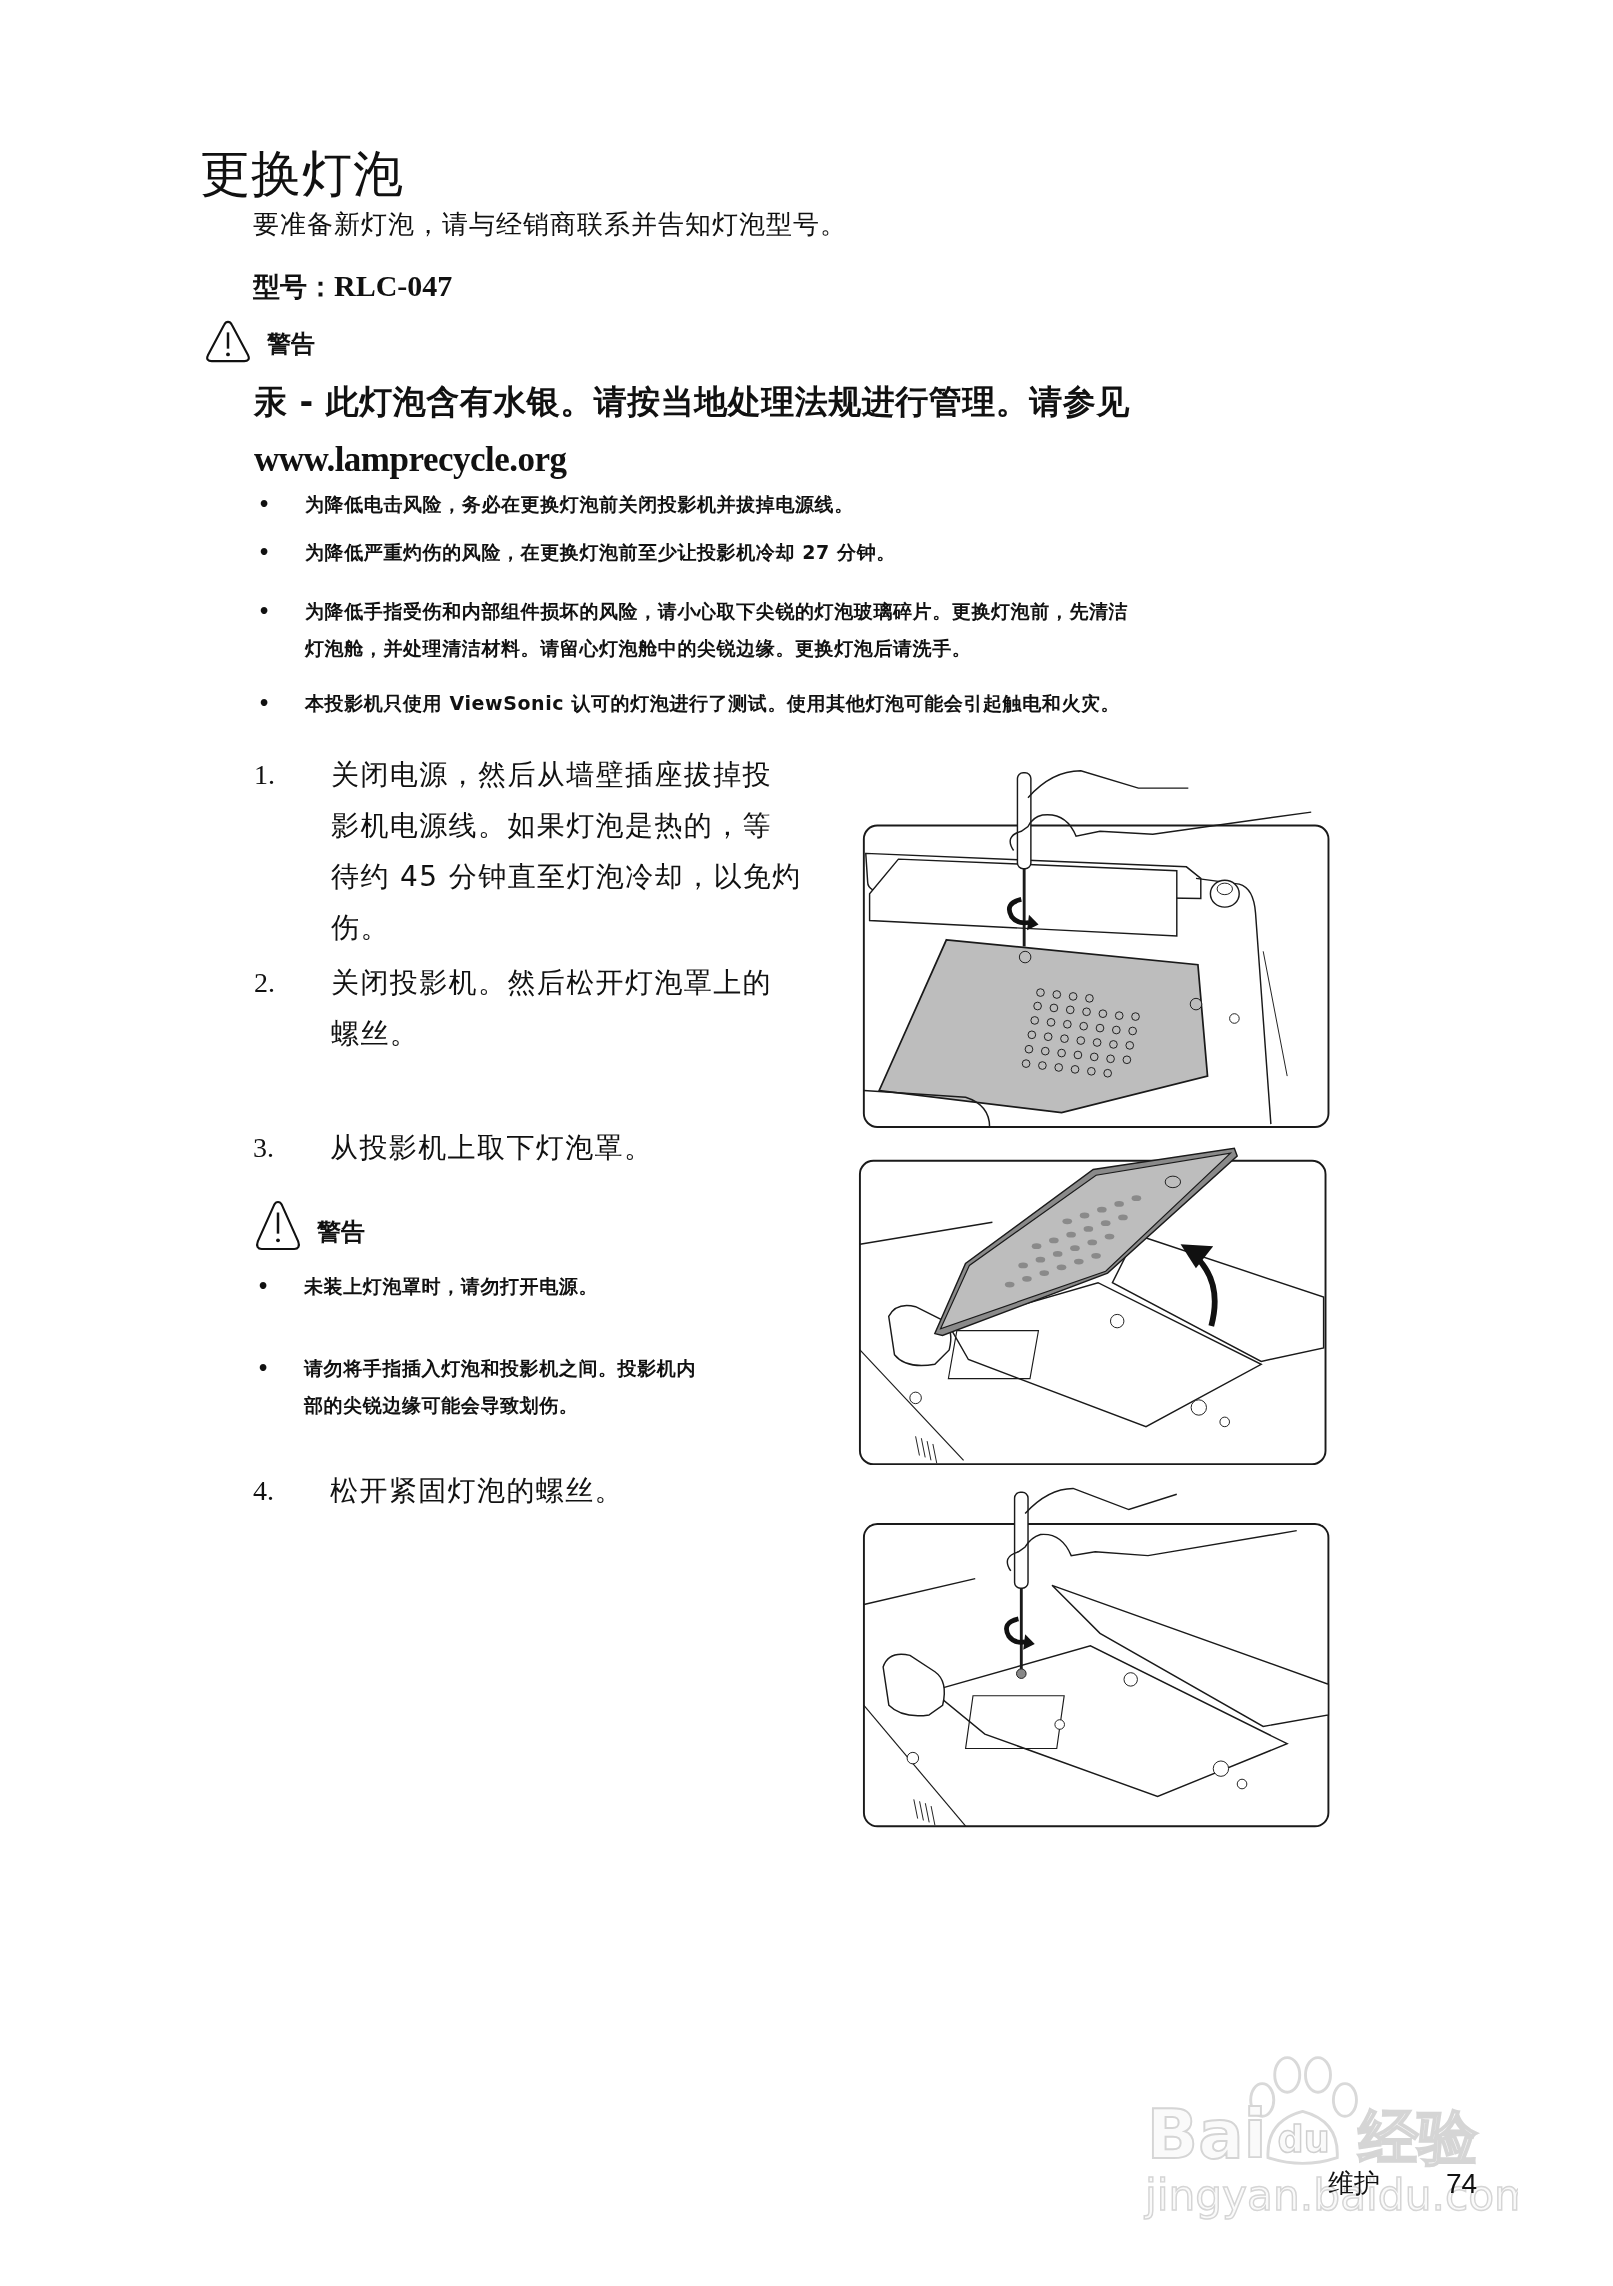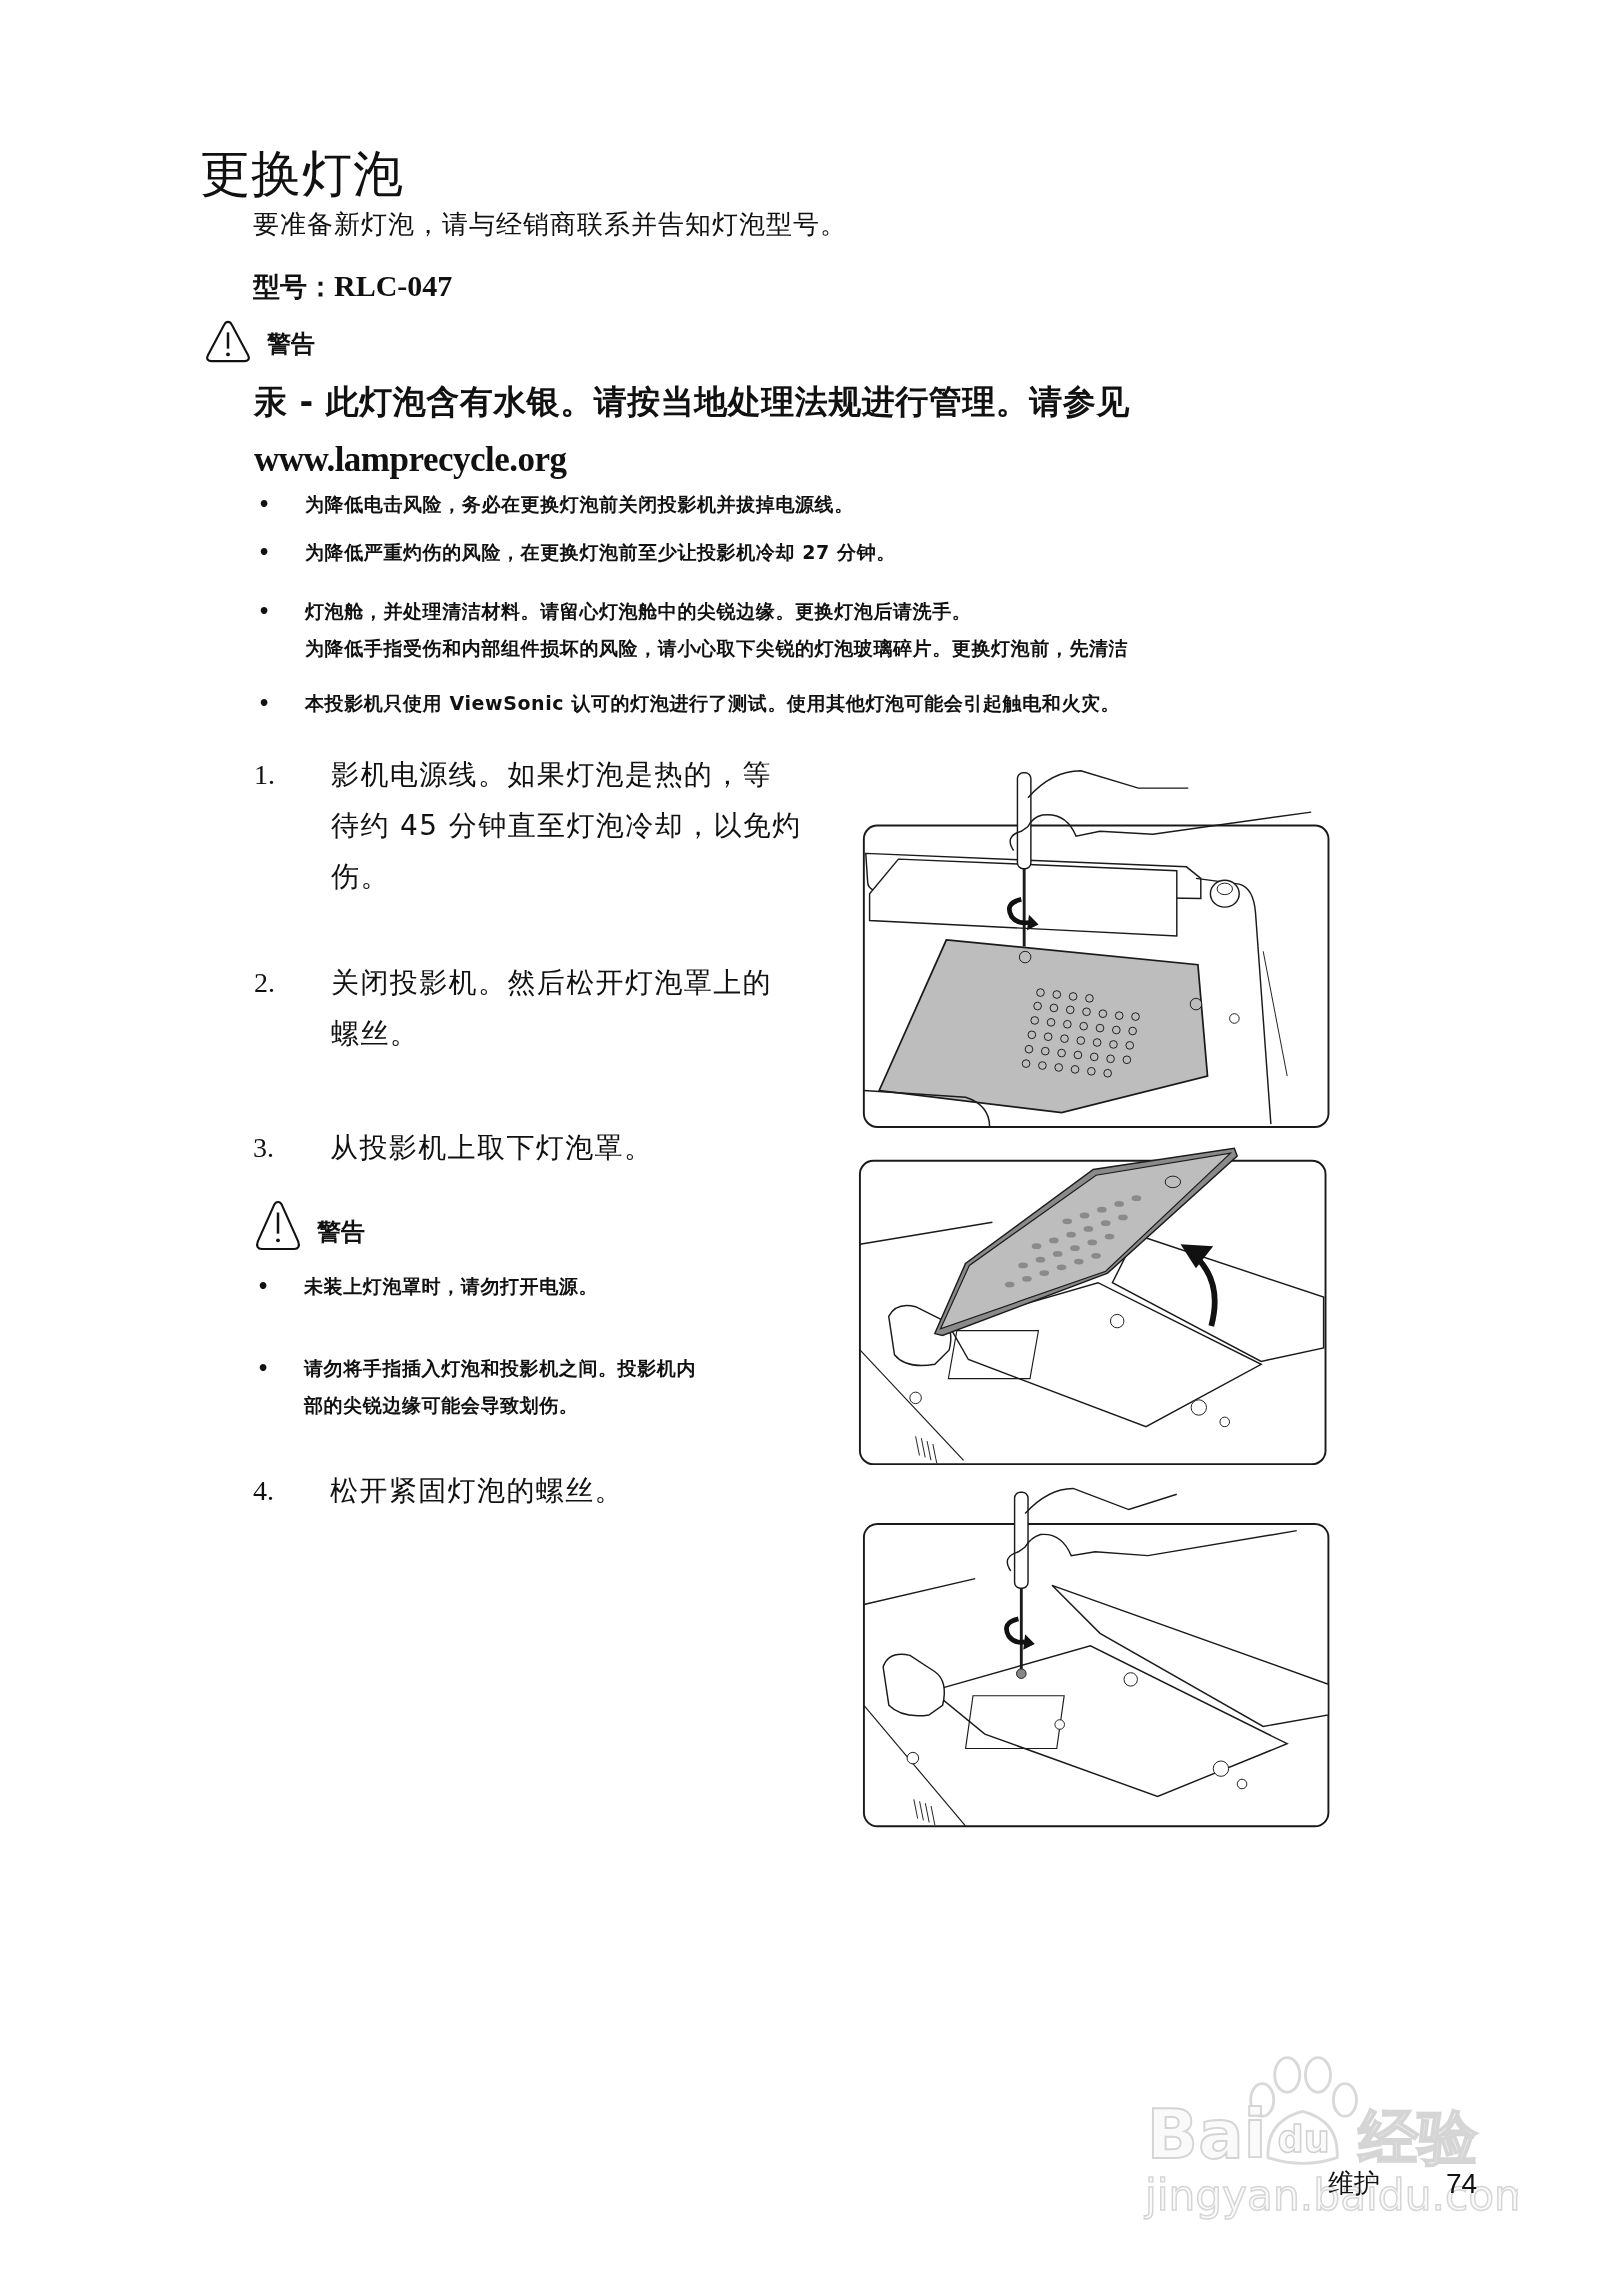--- a/index.html
+++ b/index.html
@@ -47,30 +47,31 @@
 <div class="abs bullet" style="left:305px; top:486px;">
   <span class="dot">•</span>
   <div>为降低电击风险，务必在更换灯泡前关闭投影机并拔掉电源线。</div>
 </div>
 <div class="abs bullet" style="left:305px; top:534px;">
   <span class="dot">•</span>
   <div>为降低严重灼伤的风险，在更换灯泡前至少让投影机冷却 27 分钟。</div>
 </div>
 <div class="abs bullet" style="left:305px; top:593px;">
   <span class="dot">•</span>
+  <div>为降低手指受伤和内部组件损坏的风险，请小心取下尖锐的灯泡玻璃碎片。更换灯泡前，先清洁</div>
   <div>灯泡舱，并处理清洁材料。请留心灯泡舱中的尖锐边缘。更换灯泡后请洗手。</div>
-  <div>为降低手指受伤和内部组件损坏的风险，请小心取下尖锐的灯泡玻璃碎片。更换灯泡前，先清洁</div>
 </div>
 <div class="abs bullet" style="left:305px; top:685px;">
   <span class="dot">•</span>
   <div>本投影机只使用 ViewSonic 认可的灯泡进行了测试。使用其他灯泡可能会引起触电和火灾。</div>
 </div>
 
 <div class="abs step" style="left:331px; top:749px;">
   <span class="num">1.</span>
+  <div>关闭电源，然后从墙壁插座拔掉投</div>
   <div>影机电源线。如果灯泡是热的，等</div>
   <div>待约 45 分钟直至灯泡冷却，以免灼</div>
   <div>伤。</div>
 </div>
 <div class="abs step" style="left:331px; top:957px;">
   <span class="num">2.</span>
   <div>关闭投影机。然后松开灯泡罩上的</div>
   <div>螺丝。</div>
 </div>
 

